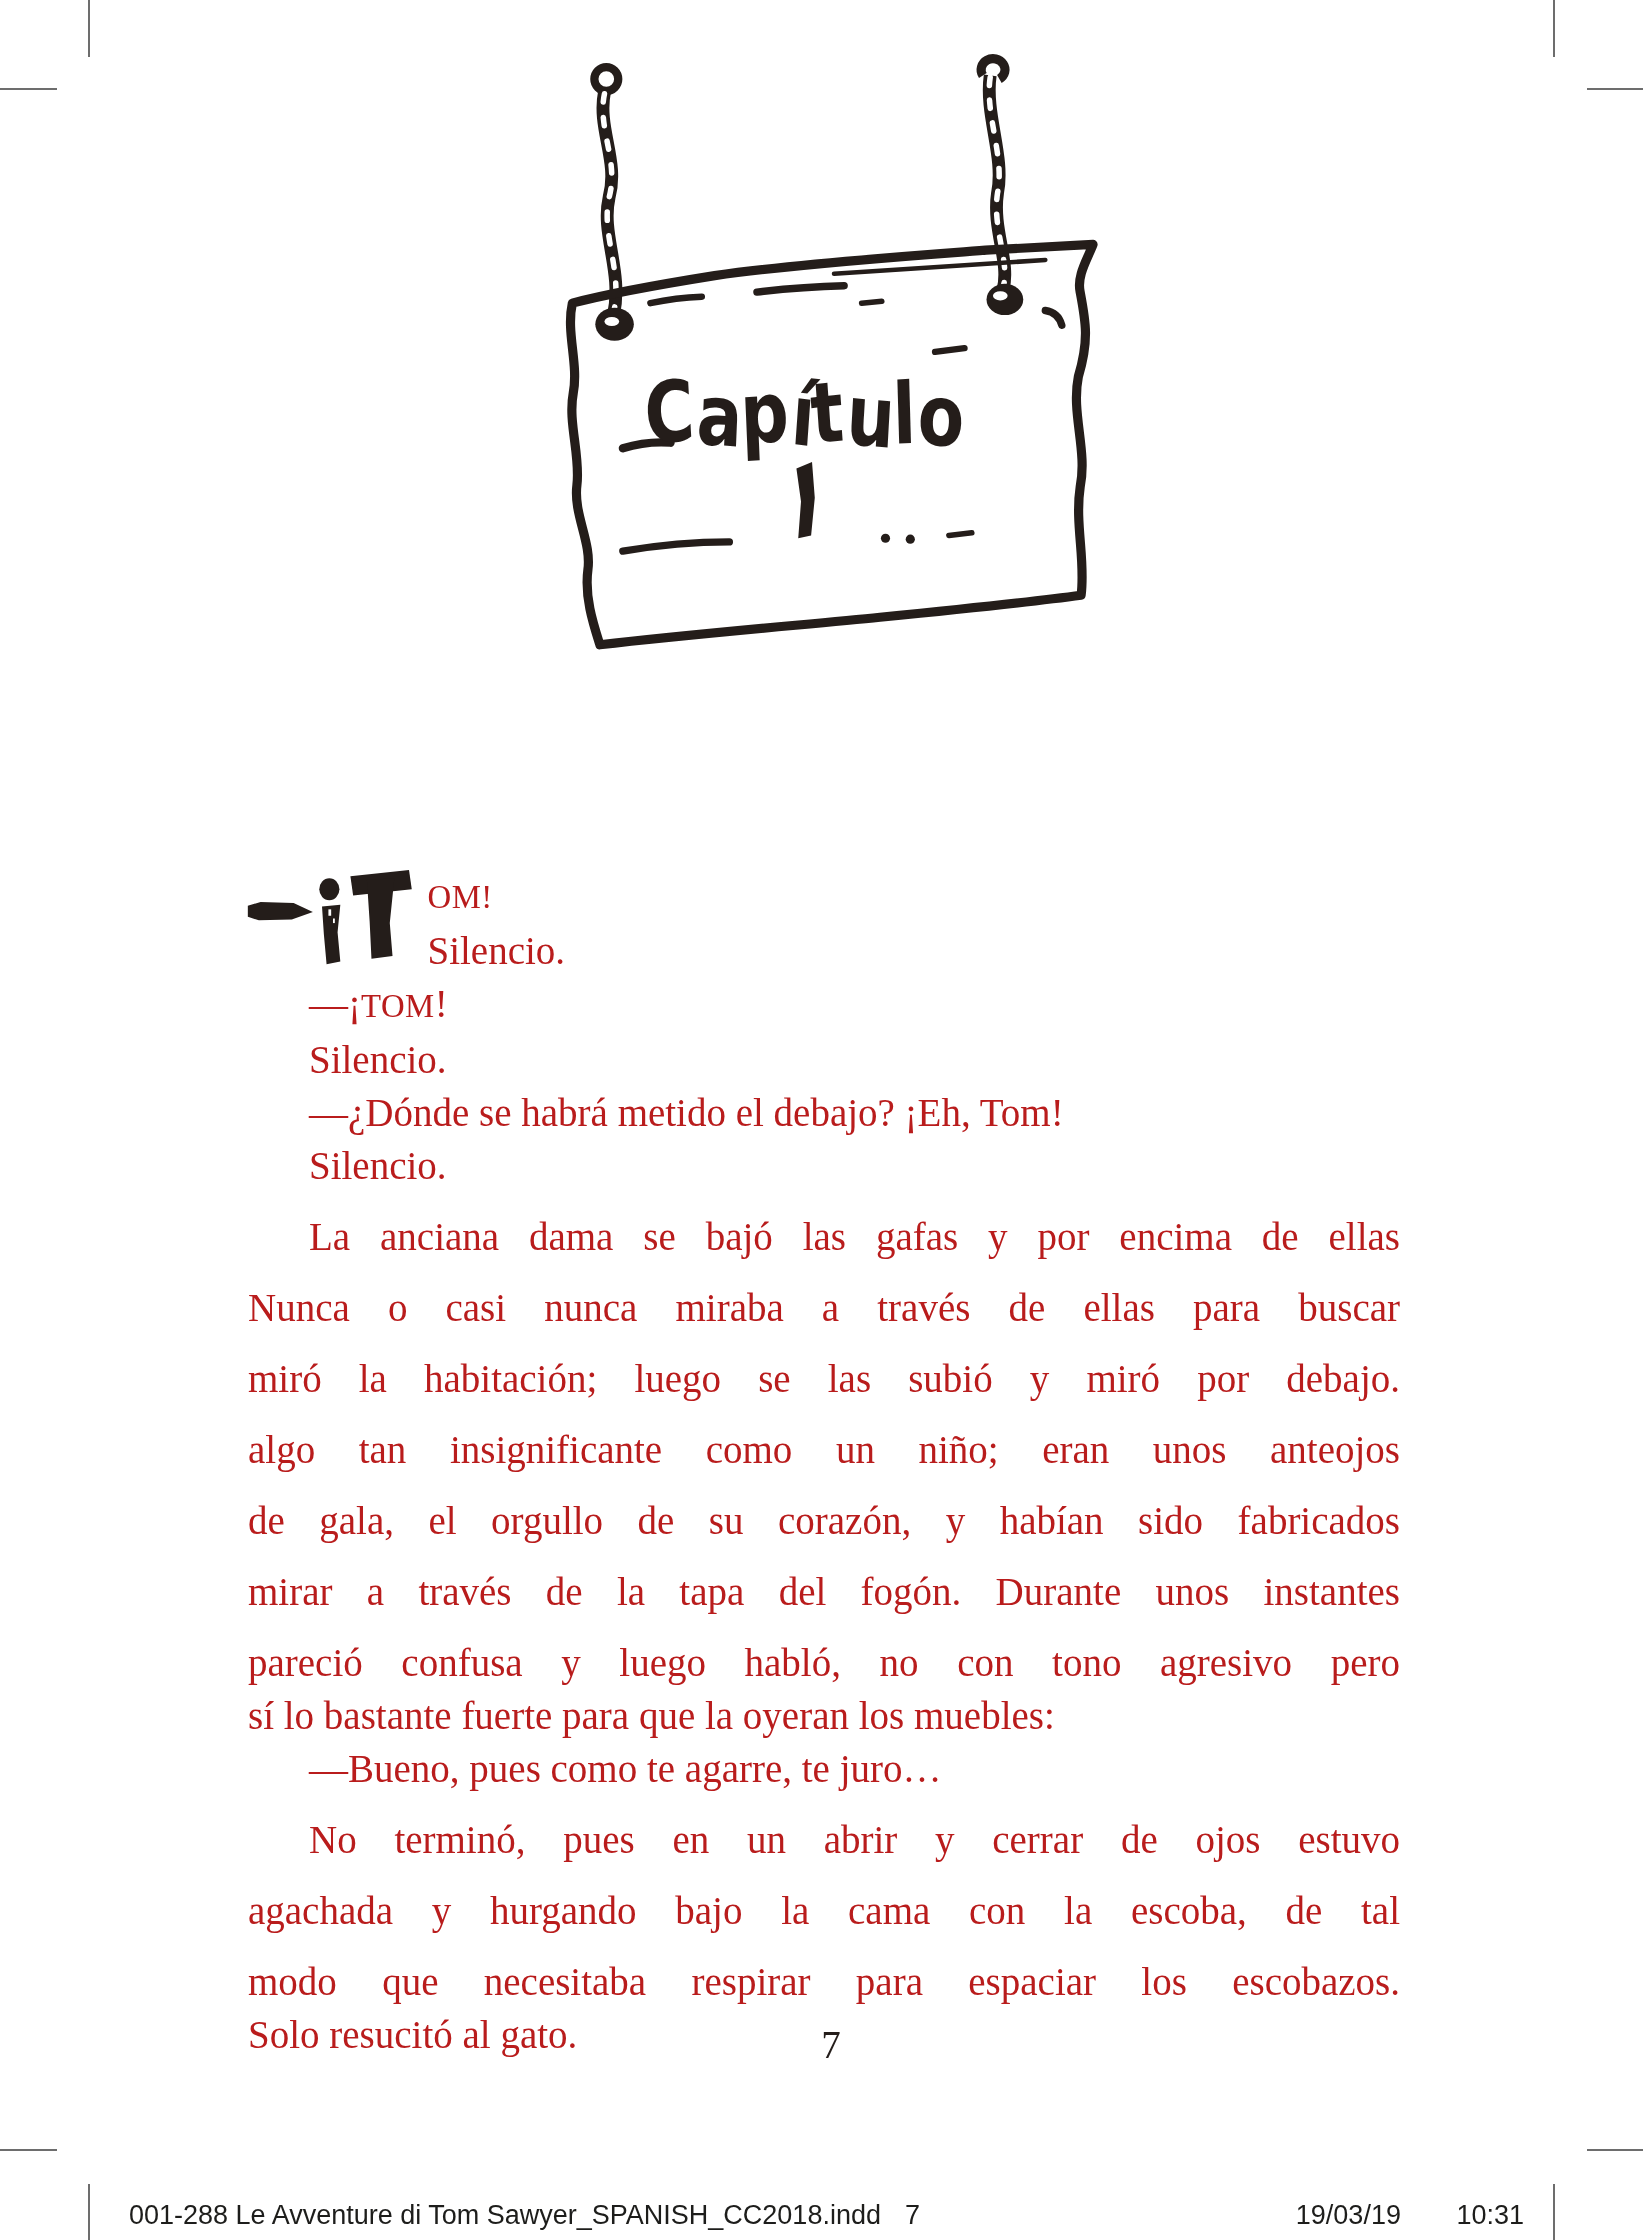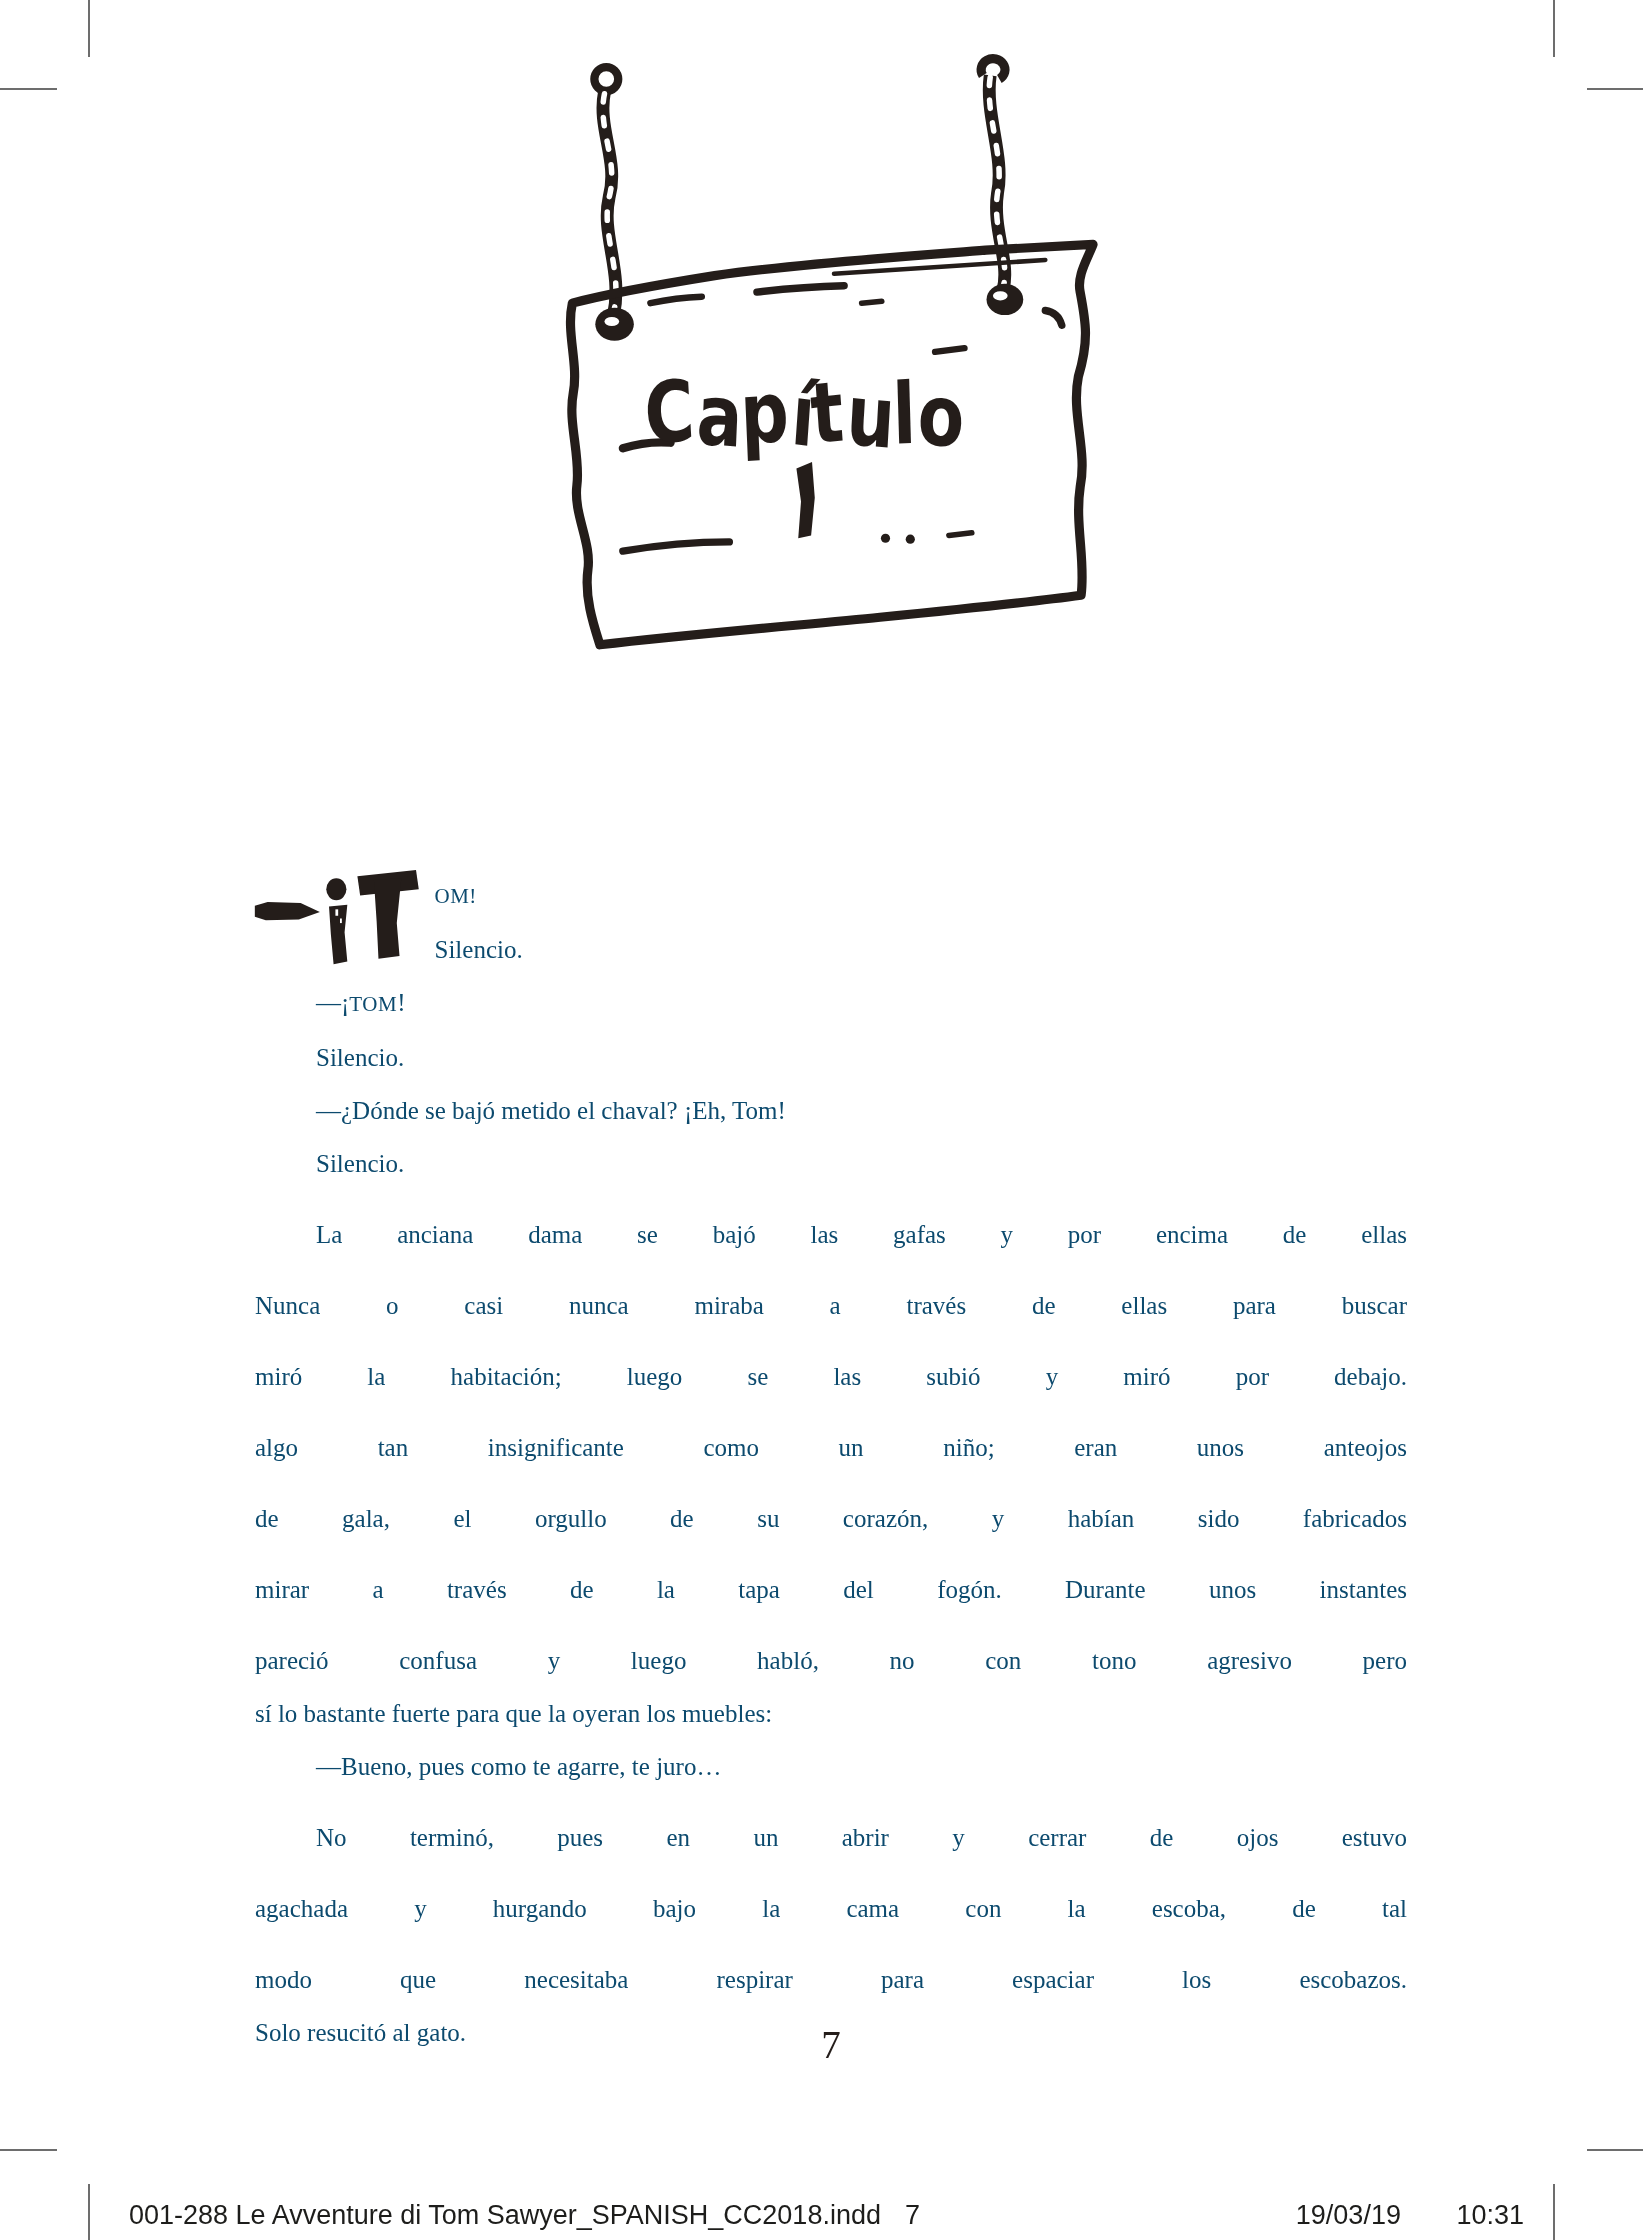--- a/index.html
+++ b/index.html
@@ -5,22 +5,22 @@
   html,body{margin:0;padding:0;background:#e8e8e8;}
   .page{position:relative;width:1644px;height:2241px;background:#ffffff;overflow:hidden;
         font-family:"Liberation Serif", serif;}
   
   .crop{position:absolute;background:#6d6d6d;}
   .crop.v{width:1.8px;height:57px;}
   .crop.h{width:57px;height:1.8px;}
   
   .sign{position:absolute;left:531px;top:46px;width:574px;height:606px;}
   
-  .textblock{position:absolute;left:255px;top:868px;width:1152px;
-             font-size:25px;line-height:53px;color:#0c4a6e;}
+  .textblock{position:absolute;left:248px;top:868px;width:1152px;
+             font-size:39px;line-height:53px;color:#b91c1c;}
   .line{text-align:left;}
   .line.fill{text-align:justify;text-align-last:justify;margin-top:18px;}
   .line.ind{padding-left:61px;}
   .sc{font-size:0.84em;letter-spacing:0.5px;}
   .dropcap{float:left;width:174px;height:101px;margin:0 7.3px 0 -1.8px;}
   .dropcap svg{display:block;width:100%;height:100%;}
   
   .pagenum{position:absolute;left:255px;top:2022px;width:1152px;text-align:center;
            font-size:39px;color:#241d1a;}
   
@@ -113,21 +113,21 @@
           <polygon class="ink" points="114,9 178,2 181,23 117,30"></polygon>
           <polygon class="ink" points="132,13 162,11 157,60 160,96 137,99 135,58"></polygon>
         </g>
       </svg>
     </div>
     <div id="body-lines">
         <div class="line"><span class="sc">OM!</span></div>
         <div class="line"><span>Silencio.</span></div>
         <div class="line ind"><span>—¡</span><span class="sc">TOM</span><span>!</span></div>
         <div class="line ind"><span>Silencio.</span></div>
-        <div class="line ind"><span>—¿Dónde se bajó metido el chaval? ¡Eh, Tom!</span></div>
+        <div class="line ind"><span>—¿Dónde se habrá metido el debajo? ¡Eh, Tom!</span></div>
         <div class="line ind"><span>Silencio.</span></div>
         <div class="line ind fill"><span>La anciana dama se bajó las gafas y por encima de ellas</span></div>
         <div class="line fill"><span>Nunca o casi nunca miraba a través de ellas para buscar</span></div>
         <div class="line fill"><span>miró la habitación; luego se las subió y miró por debajo.</span></div>
         <div class="line fill"><span>algo tan insignificante como un niño; eran unos anteojos</span></div>
         <div class="line fill"><span>de gala, el orgullo de su corazón, y habían sido fabricados</span></div>
         <div class="line fill"><span>mirar a través de la tapa del fogón. Durante unos instantes</span></div>
         <div class="line fill"><span>pareció confusa y luego habló, no con tono agresivo pero</span></div>
         <div class="line"><span>sí lo bastante fuerte para que la oyeran los muebles:</span></div>
         <div class="line ind"><span>—Bueno, pues como te agarre, te juro…</span></div>

